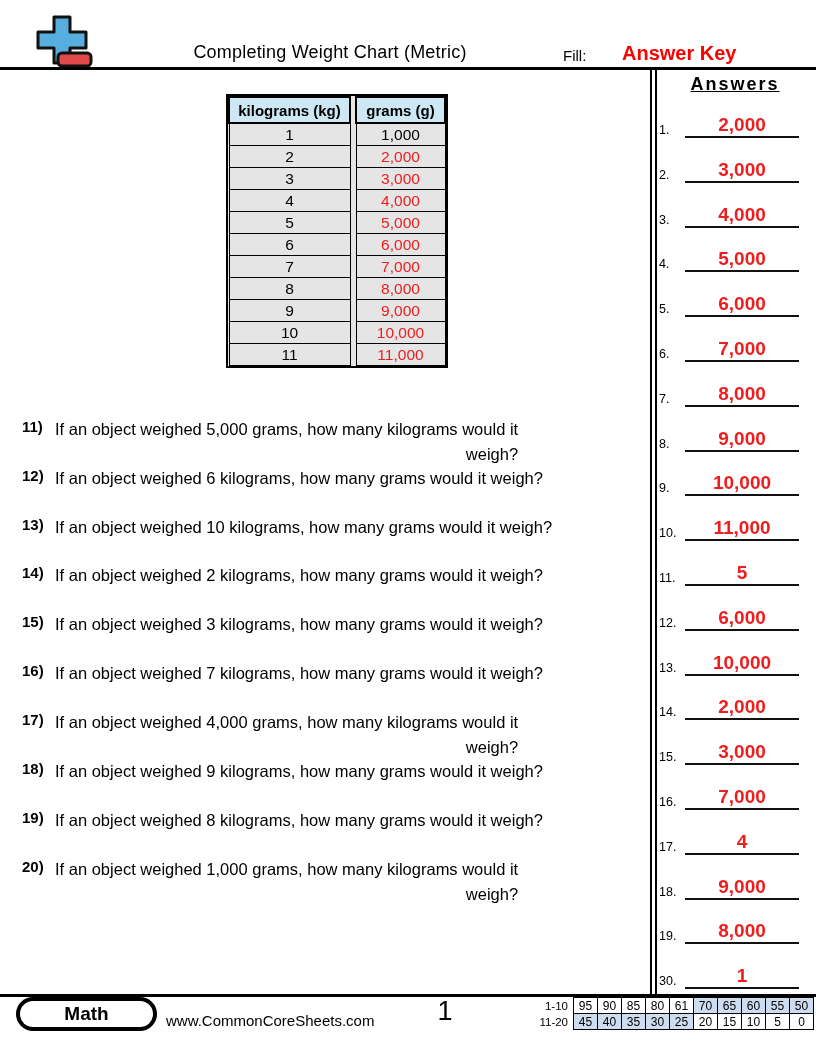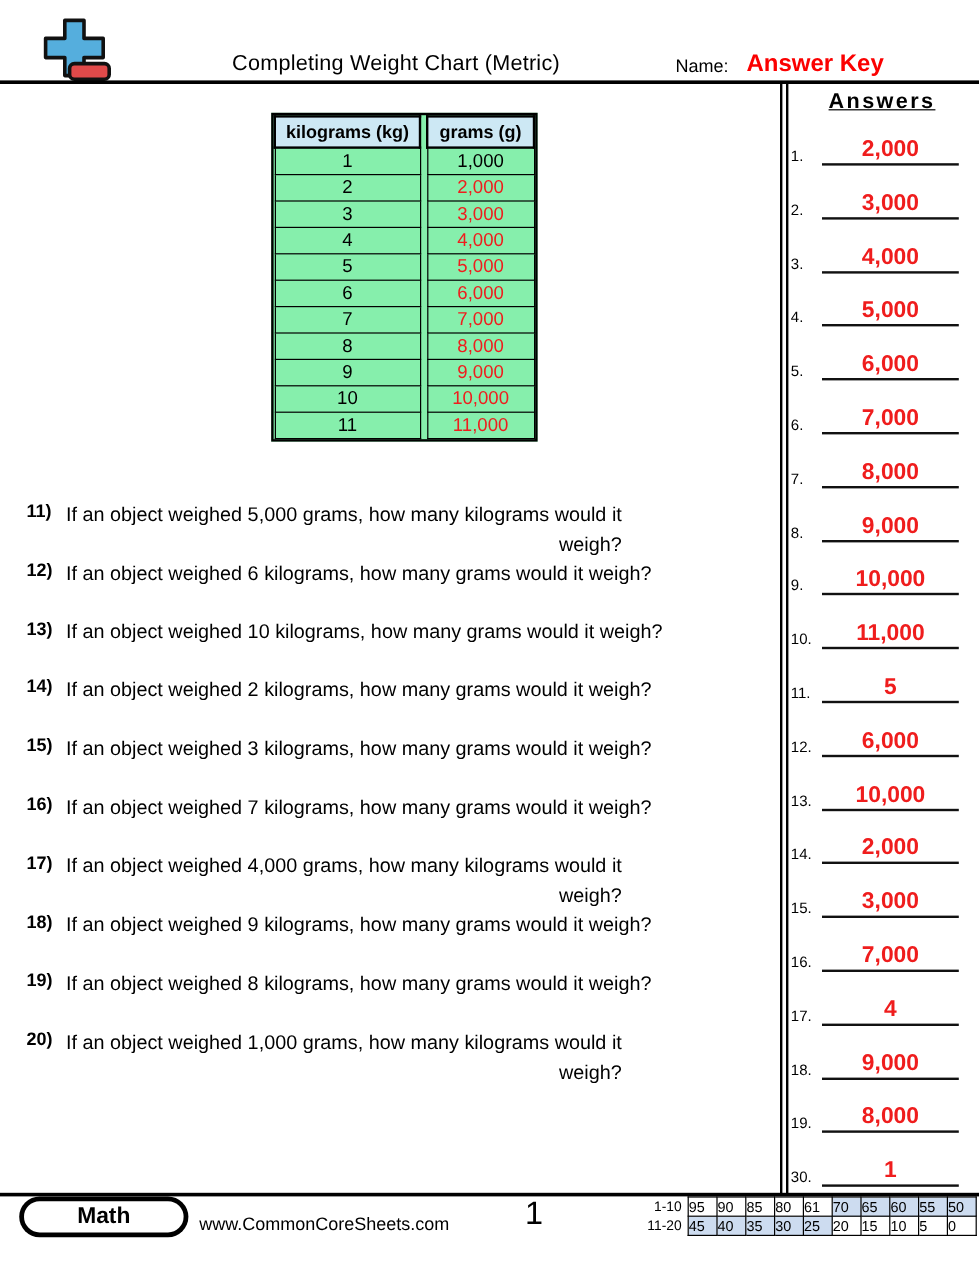--- a/index.html
+++ b/index.html
@@ -10,21 +10,21 @@
   .logo{position:absolute;left:33px;top:14px;width:64px;height:56px;}
   .page-title{position:absolute;left:130px;top:42px;width:400px;text-align:center;
               font-size:18px;font-weight:500;letter-spacing:.2px;}
   .name-label{position:absolute;left:563px;top:47px;font-size:15px;}
   .answer-key{position:absolute;left:622px;top:42px;font-size:20px;font-weight:bold;color:#fb0000;}
   .hrule{position:absolute;left:0;top:67px;width:816px;height:3px;background:#000;}
   .instruction{position:absolute;left:17px;top:72px;font-size:15.5px;font-weight:bold;}
 
   
   .wtable{position:absolute;left:226px;top:94px;display:flex;gap:4px;
-          border:2.5px solid #000;background:#86efac;}
+          border:2.5px solid #000;background:#e5e5e5;}
   .wtable table{border-collapse:collapse;}
   .wtable th{background:#cde8f4;border:2px solid #000;font-size:15px;font-weight:bold;
              height:24px;padding:0 6px;}
   .wtable td{border:1.5px solid #000;height:21px;text-align:center;font-size:15.5px;padding:0;}
   .col-kg td{width:120px;}
   .col-g td{width:88px;}
   .red{color:#ef1d1d;}
 
   
   .q{position:absolute;left:22px;display:flex;align-items:flex-start;}
@@ -46,36 +46,36 @@
   .frule{position:absolute;left:0;top:994px;width:816px;height:2.5px;background:#000;}
   .badge{position:absolute;left:16px;top:997px;width:141px;height:34px;background:#000;
          border-radius:17px;}
   .badge .inner{position:absolute;left:4px;top:4px;right:4px;bottom:4px;background:#fff;
                 border-radius:13px;display:flex;align-items:center;justify-content:center;
                 font-size:19px;font-weight:bold;}
   .website{position:absolute;left:166px;top:1012px;font-size:15px;}
   .pagenum{position:absolute;left:420px;top:996px;width:50px;text-align:center;
            font-size:27px;font-weight:500;}
   .score{position:absolute;left:532px;top:997px;border-collapse:collapse;}
-  .score td{width:23px;height:15px;border:1.5px solid #000;text-align:left;
+  .score td{width:23px;height:15px;border:1.5px solid #000;text-align:center;
             font-size:12px;padding:0;}
   .score td.lbl{border:none;width:36px;text-align:right;padding-right:5px;font-size:11.5px;}
   .score td.sh{background:#cddcf0;}
 </style>
 </head>
 <body>
 
 <div class="page">
 
   <svg class="logo" viewBox="0 0 64 54">
     <path d="M21 2 H37 V17 H53 V33 H37 V48 H21 V33 H5 V17 H21 Z" fill="#55aedd" stroke="#111" stroke-width="3" stroke-linejoin="round"></path>
     <rect x="25" y="38" width="33" height="13" rx="4" fill="#e04a4a" stroke="#111" stroke-width="3"></rect>
   </svg>
   <div class="page-title">Completing Weight Chart (Metric)</div>
-  <div class="name-label">Name:</div>
+  <div class="name-label">Fill:</div>
   <div class="answer-key">Answer Key</div>
   <div class="hrule"></div>
 
   <div class="wtable">
     <table class="col-kg">
       <tbody>
           <tr>
             <th>kilograms (kg)</th>
           </tr>
       <tr>

